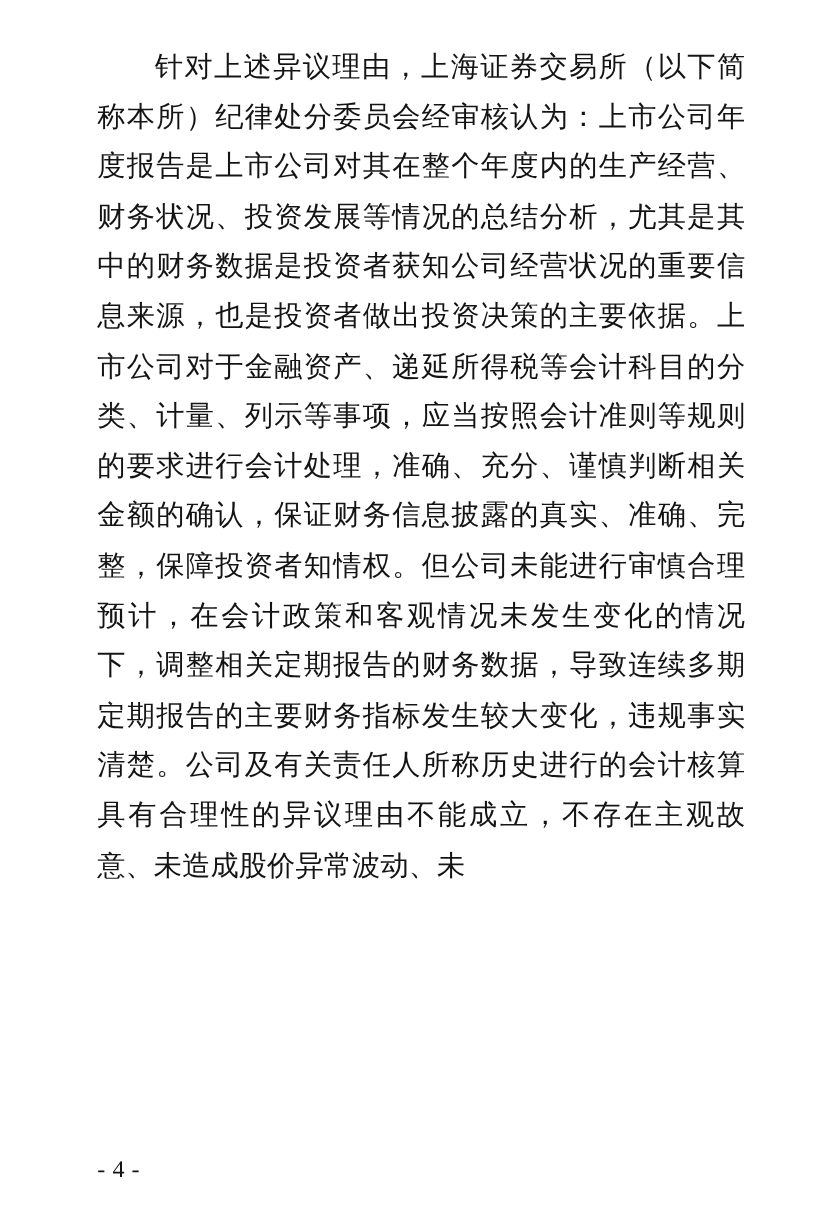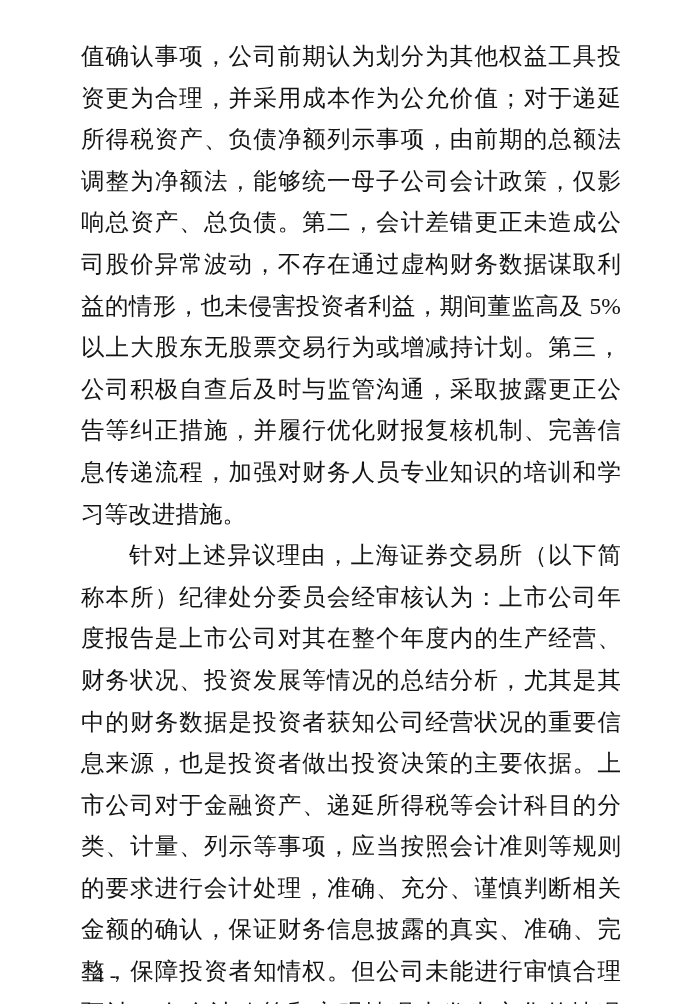--- a/index.html
+++ b/index.html
@@ -65,19 +65,18 @@
     text-align: left;
     font-family: "Liberation Serif", "DejaVu Serif", serif;
   }
 </style>
 </head>
 <body>
 
 <div class="page">
 
   <div class="text-body">
-    <p class="para">值确认事项，公司前期认为划分为其他权益工具投资更为合理，并采用成本作为公允价值；对于递延所得税资产、负债净额列示事项，由前期的总额法调整为净额法，能够统一母子公司会计政策，仅影响总资产、总负债。第二，会计差错更正未造成公司股价异常波动，不存在通过虚构财务数据谋取利益的情形，也未侵害投资者利益，期间董监高及 5%以上大股东无股票交易行为或增减持计划。第三，公司积极自查后及时与监管沟通，采取披露更正公告等纠正措施，并履行优化财报复核机制、完善信息传递流程，加强对财务人员专业知识的培训和学习等改进措施。</p>
     <p class="para indent">针对上述异议理由，上海证券交易所（以下简称本所）纪律处分委员会经审核认为：上市公司年度报告是上市公司对其在整个年度内的生产经营、财务状况、投资发展等情况的总结分析，尤其是其中的财务数据是投资者获知公司经营状况的重要信息来源，也是投资者做出投资决策的主要依据。上市公司对于金融资产、递延所得税等会计科目的分类、计量、列示等事项，应当按照会计准则等规则的要求进行会计处理，准确、充分、谨慎判断相关金额的确认，保证财务信息披露的真实、准确、完整，保障投资者知情权。但公司未能进行审慎合理预计，在会计政策和客观情况未发生变化的情况下，调整相关定期报告的财务数据，导致连续多期定期报告的主要财务指标发生较大变化，违规事实清楚。公司及有关责任人所称历史进行的会计核算具有合理性的异议理由不能成立，不存在主观故意、未造成股价异常波动、未</p>
   </div>
 
   <div class="page-number">- 4 -</div>
 
 </div>
 
 </body></html>

